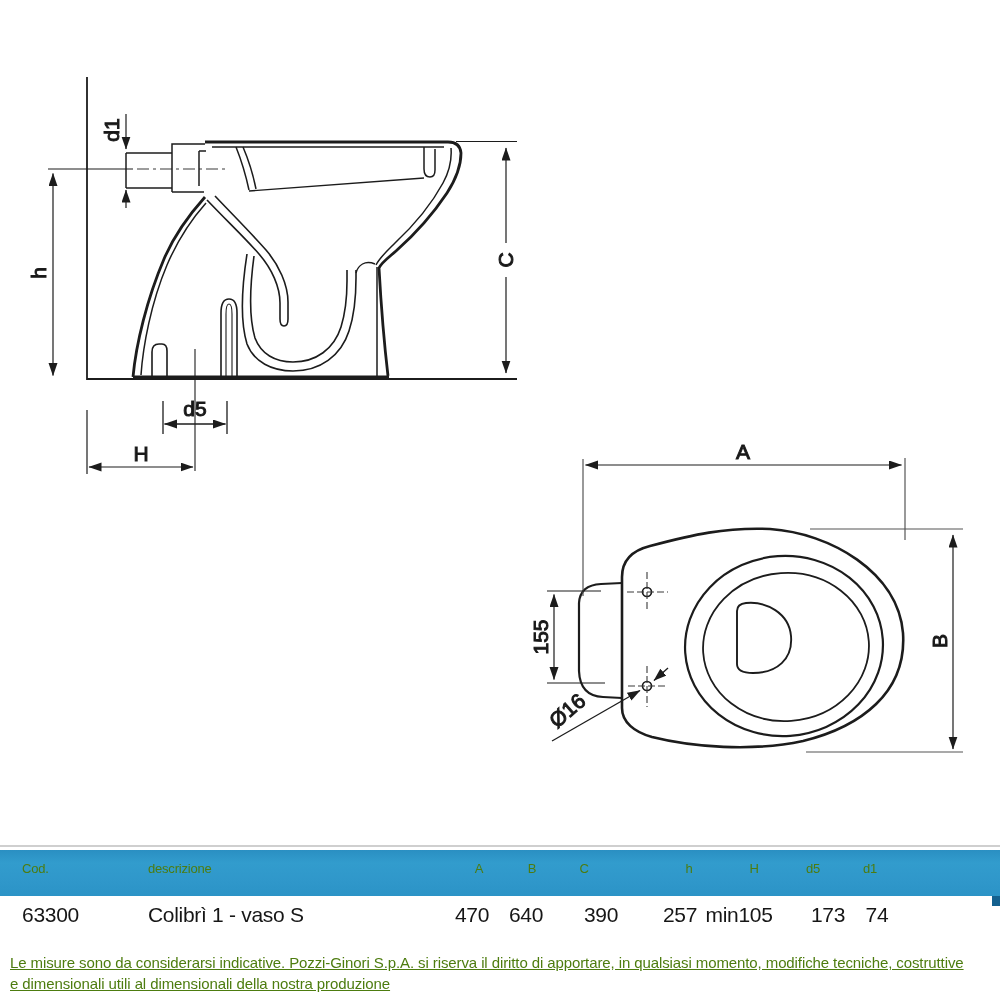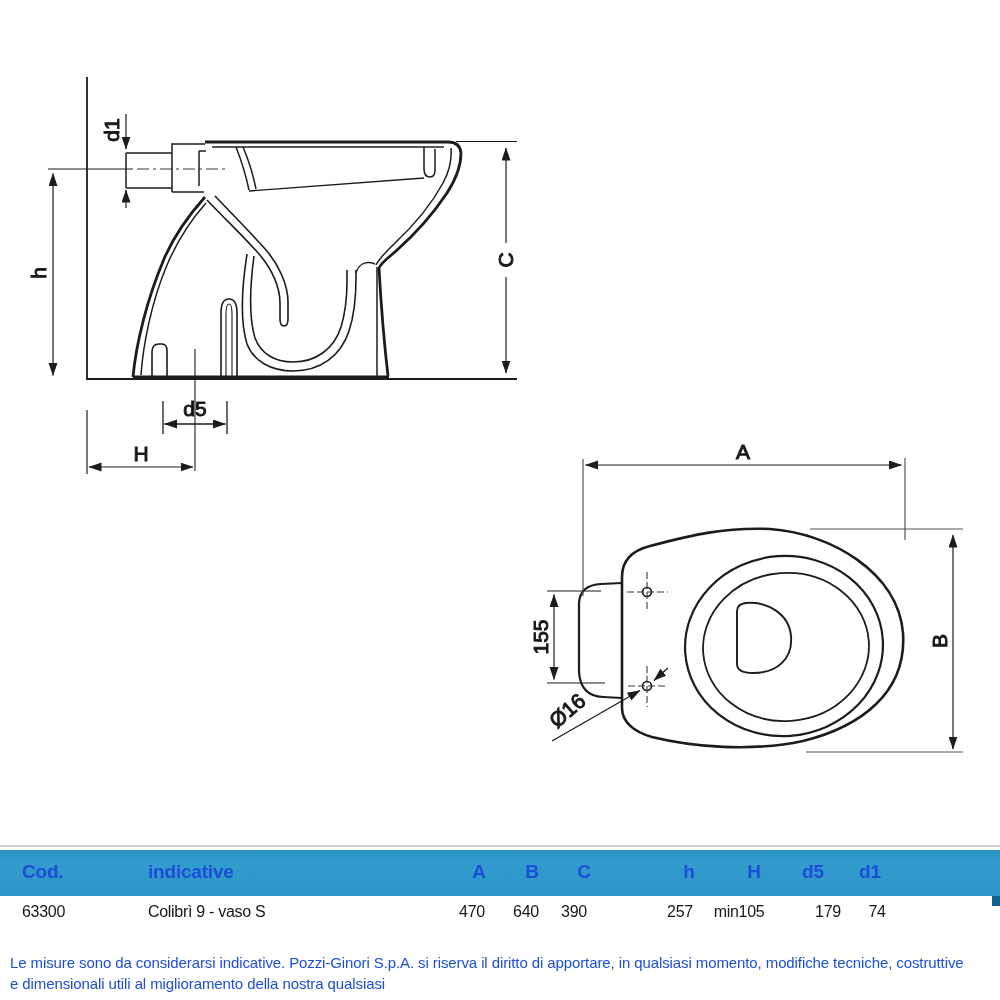--- a/index.html
+++ b/index.html
@@ -7,29 +7,29 @@
         font-family:"Liberation Sans",sans-serif;}
   .abs{position:absolute;}
   svg text{font-family:"Liberation Sans",sans-serif;fill:#161616;}
   .dimlabel{font-size:21px;}
 
   
   .rule-top{left:0;top:845px;width:1000px;height:2px;background:#cfcfcf;}
   .bluebar{left:0;top:850px;width:1000px;height:46px;
            background:linear-gradient(180deg,#2a8fc2 0%,#329ccd 28%,#2f97ca 70%,#2b93c6 100%);}
   .darktab{left:992px;top:896px;width:8px;height:10px;background:#14618f;}
-  .hc{position:absolute;top:861px;color:#1d4ed8;font-weight:bold;font-size:19px;
+  .hc{position:absolute;top:861px;color:#4d7c0f;font-weight:normal;font-size:13px;
       letter-spacing:-0.2px;white-space:nowrap;}
-  .rc{position:absolute;top:903px;color:#161616;font-size:16px;letter-spacing:-0.3px;
+  .rc{position:absolute;top:903px;color:#161616;font-size:21px;letter-spacing:-0.3px;
       white-space:nowrap;}
   .ctr{transform:translateX(-50%);}
 
   
-  .footer{left:10px;top:952px;width:984px;color:#1d4ed8;font-size:15px;line-height:21px;
-          letter-spacing:-0.1px;}
+  .footer{left:10px;top:952px;width:984px;color:#4d7c0f;font-size:15px;line-height:21px;
+          letter-spacing:-0.1px;text-decoration:underline;}
 </style>
 </head>
 <body>
 
 <div class="page">
 
   <svg class="abs" style="left:0;top:0" width="1000" height="845" viewBox="0 0 1000 845">
     <defs>
       <marker id="arr" markerWidth="14" markerHeight="10" refX="12.5" refY="4.5" orient="auto-start-reverse" markerUnits="userSpaceOnUse">
         <path d="M0,0 L13,4.5 L0,9 Z" fill="#1c1c1c"></path>
@@ -164,40 +164,40 @@
       <text class="dimlabel" transform="translate(572,716) rotate(-41)" text-anchor="middle">Ø16</text>
     </g>
   </svg>
 
   <div class="abs rule-top"></div>
   <div class="abs bluebar"></div>
   <div class="abs darktab"></div>
 
   <div>
     <span class="hc" style="left:22px">Cod.</span>
-    <span class="hc" style="left:148px">indicative</span>
+    <span class="hc" style="left:148px">descrizione</span>
     <span class="hc ctr" style="left:479px">A</span>
     <span class="hc ctr" style="left:532px">B</span>
     <span class="hc ctr" style="left:584px">C</span>
     <span class="hc ctr" style="left:689px">h</span>
     <span class="hc ctr" style="left:754px">H</span>
     <span class="hc ctr" style="left:813px">d5</span>
     <span class="hc ctr" style="left:870px">d1</span>
   </div>
 
   <div>
     <span class="rc" style="left:22px">63300</span>
-    <span class="rc" style="left:148px">Colibrì 9 - vaso S</span>
+    <span class="rc" style="left:148px">Colibrì 1 - vaso S</span>
     <span class="rc ctr" style="left:472px">470</span>
     <span class="rc ctr" style="left:526px">640</span>
-    <span class="rc ctr" style="left:574px">390</span>
+    <span class="rc ctr" style="left:601px">390</span>
     <span class="rc ctr" style="left:680px">257</span>
     <span class="rc ctr" style="left:739px">min105</span>
-    <span class="rc ctr" style="left:828px">179</span>
+    <span class="rc ctr" style="left:828px">173</span>
     <span class="rc ctr" style="left:877px">74</span>
   </div>
 
   <div class="abs footer">
     <div>Le misure sono da considerarsi indicative. Pozzi-Ginori S.p.A. si riserva il diritto di apportare, in qualsiasi momento, modifiche tecniche, costruttive</div>
-    <div>e dimensionali utili al miglioramento della nostra qualsiasi</div>
+    <div>e dimensionali utili al dimensionali della nostra produzione</div>
   </div>
 
 </div>
 
 </body></html>

